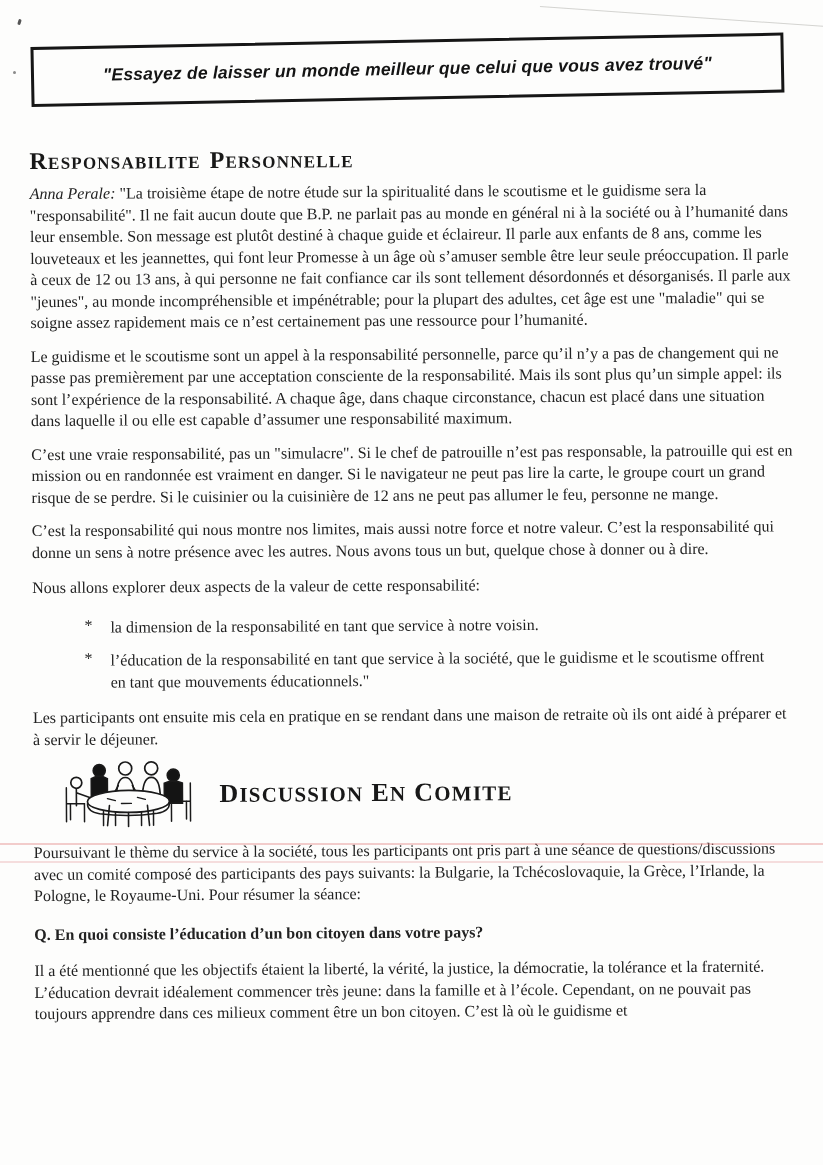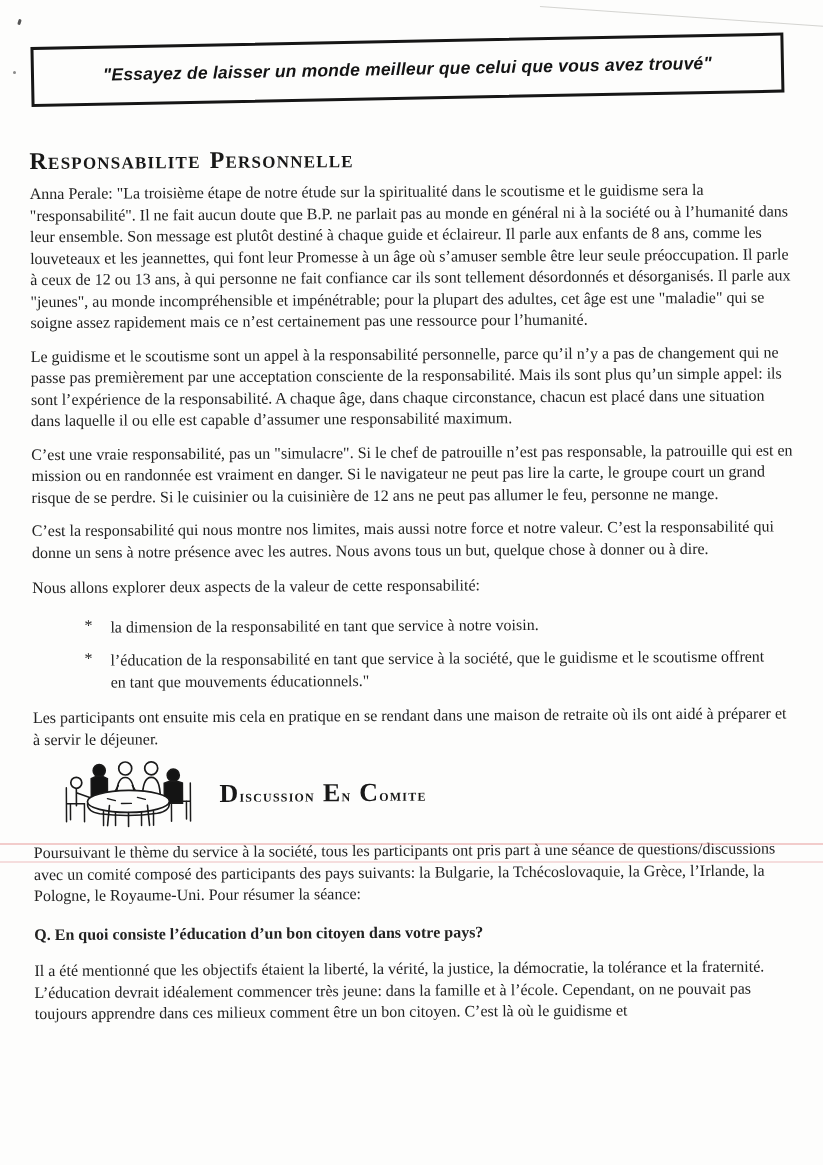--- a/index.html
+++ b/index.html
@@ -37,33 +37,33 @@
     color:#141414;
     white-space:nowrap;
   }
 
   
   .sc-heading { margin:0; font-weight:700; color:#181818; line-height:1; }
   .sc-heading .sc-word { display:inline-block; letter-spacing:1.2px; }
   .h1 { margin-top:40px; }
   .h1 .sc-word { font-size:17px; margin-right:9px; }
   .h1 .sc-word::first-letter { font-size:24px; }
-  .h2 .sc-word { font-size:12px; margin-right:8px; }
+  .h2 .sc-word { font-size:21px; margin-right:8px; }
   .h2 .sc-word::first-letter { font-size:26px; }
 
   
   .para {
     margin:12px 0 0 0;
     font-size:16px;
     line-height:21.5px;
     max-width:762px;
     color:#222;
   }
   .p-first { margin-top:9px; }
-  .lead-in { }
+  .lead-in { font-style:italic; }
   .list-intro { margin-top:14px; }
 
   .bullets { margin:18px 0 0 52px; }
   .bullet-item { display:flex; margin-top:12px; max-width:690px; }
   .bullet-marker { width:26px; flex:none; font-size:16px; }
   .bullet-text { font-size:16px; line-height:21.5px; }
 
   .q-line { font-weight:700; margin-top:17px; }
 
   

